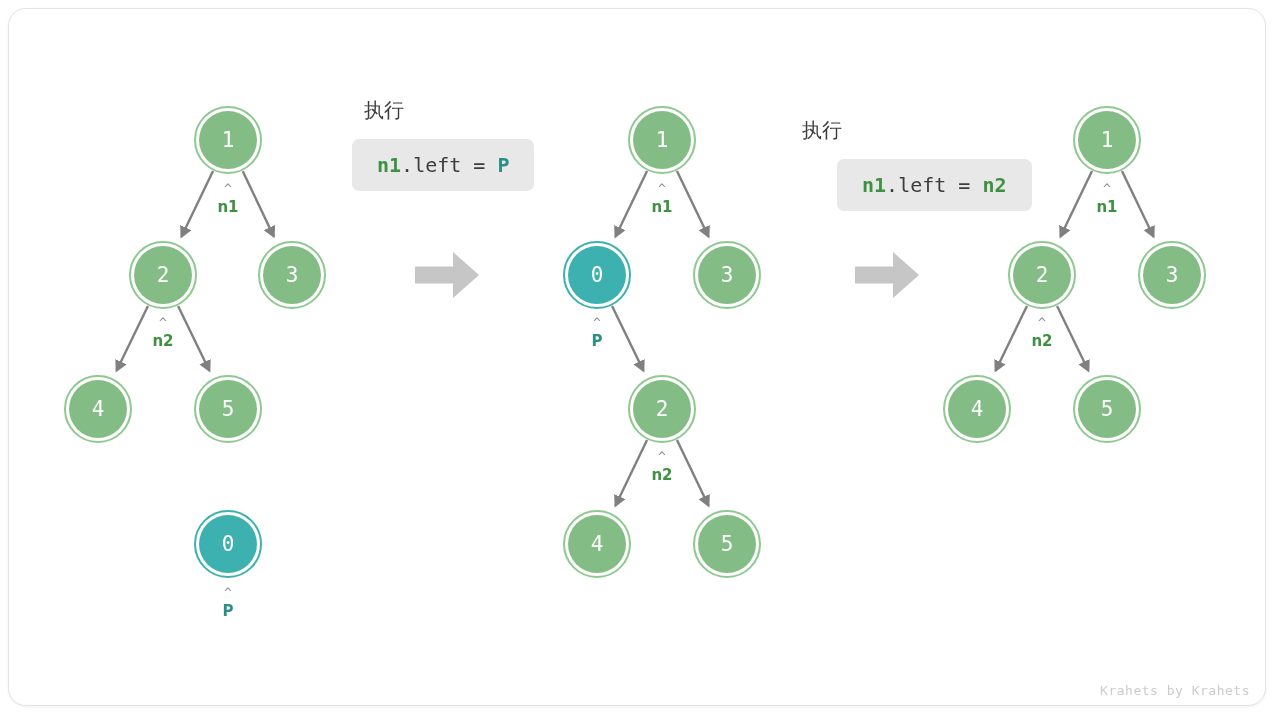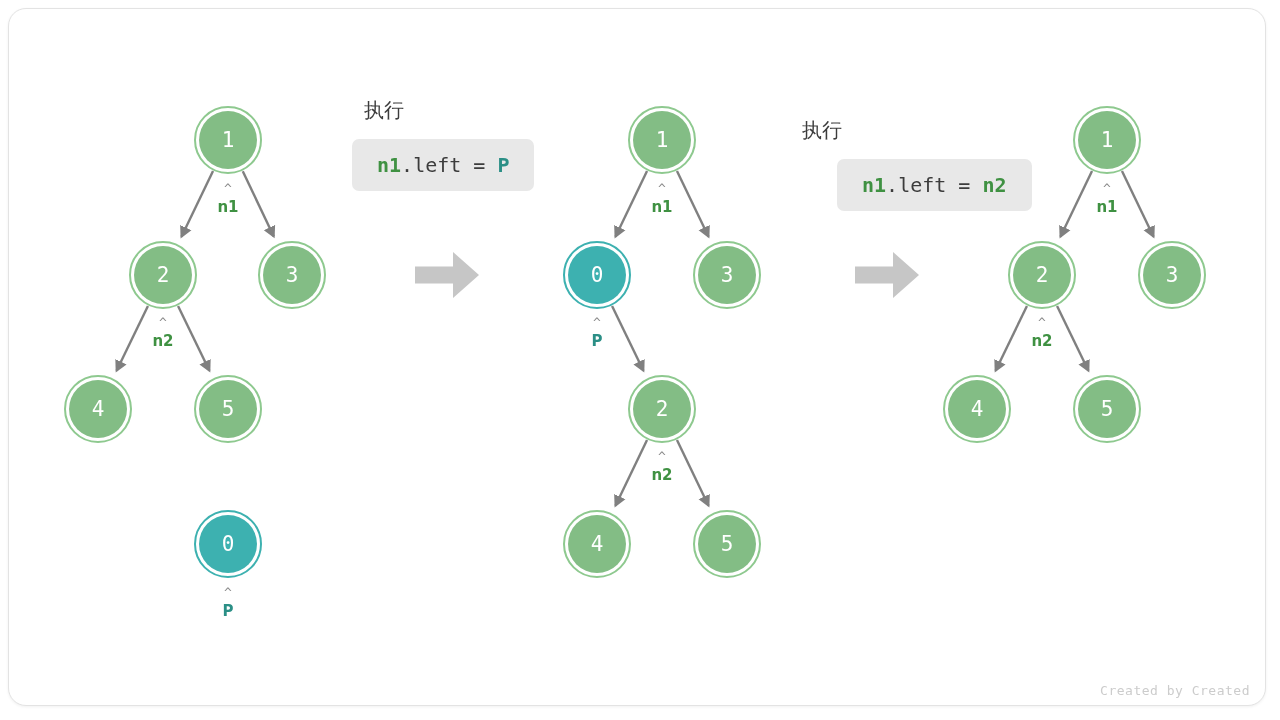--- a/index.html
+++ b/index.html
@@ -255,14 +255,14 @@
       <div class="op-title" style="left: 364px; top: 100px;">执行</div>
       <div class="code-box" style="left: 352px; top: 139px;">
         <span class="ln"><span class="tok-n">n1</span><span class="tok-op">.left = </span><span class="tok-p">P</span></span>
       </div>
       <div class="op-title" style="left: 802px; top: 120px;">执行</div>
       <div class="code-box" style="left: 837px; top: 159px;">
         <span class="ln"><span class="tok-n">n1</span><span class="tok-op">.left = </span><span class="tok-n">n2</span></span>
       </div>
     </div>
 
-  <div class="credit">Created by Created</div>
+  <div class="credit">Krahets by Krahets</div>
 </div>
 
 </body></html>

